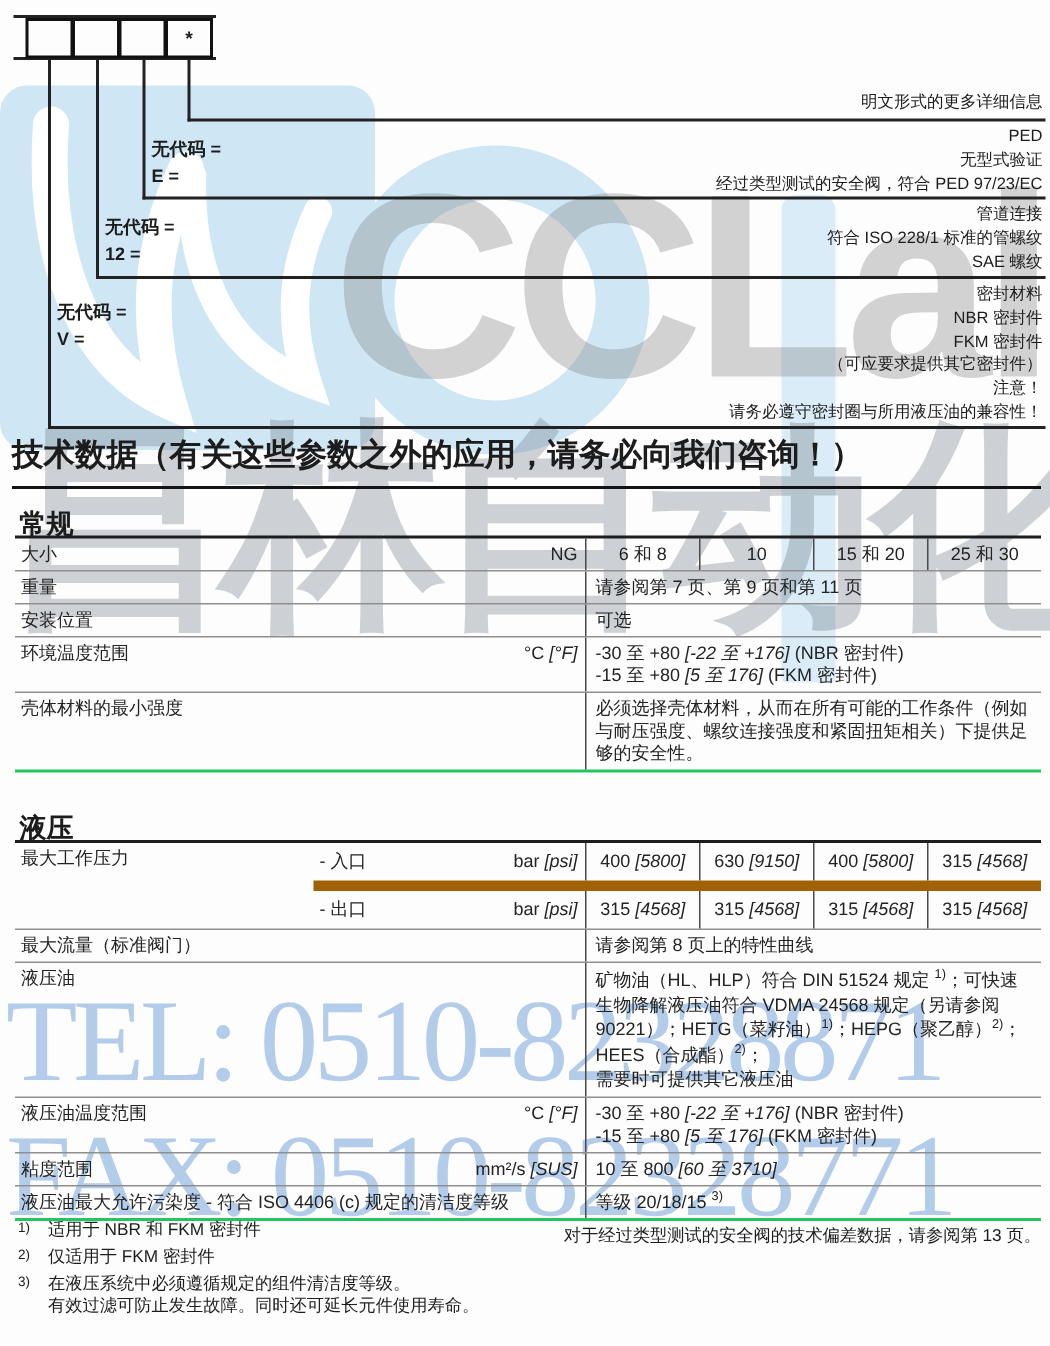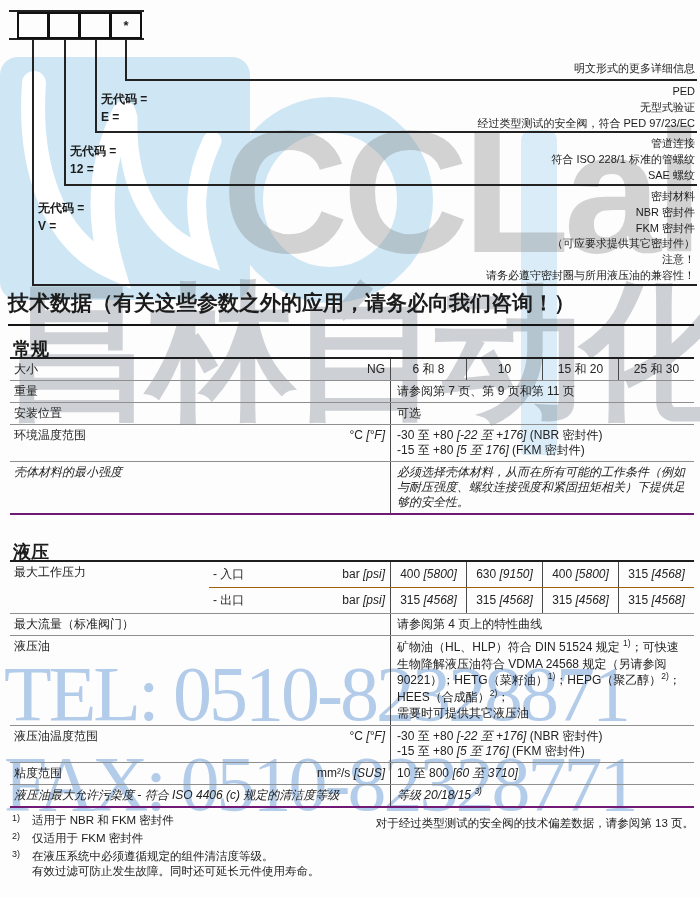--- a/index.html
+++ b/index.html
@@ -30,30 +30,30 @@
   .dg-code { position:absolute; font-size:12px; font-weight:bold; line-height:15px; white-space:nowrap; }
   .dg-right { position:absolute; right:5px; text-align:right; font-size:11px; line-height:15.8px; white-space:nowrap; }
   .dg-right .t { font-weight:normal; }
 
   
   .tech-heading { position:absolute; left:8px; top:289px; font-size:21px; font-weight:bold; }
   .tech-underline { position:absolute; left:8px; top:324px; width:686px; height:2px; background:#141414; }
   .tbl-title { position:absolute; left:13px; font-size:18px; font-weight:bold; }
   .tbl { position:absolute; left:10px; width:684px; border-top:2px solid #1e1e1e; font-size:12px; color:#232323; }
   .trow { display:flex; border-bottom:1px solid #8f8f8f; line-height:15px; }
-  .trow.last { border-bottom:2px solid #701a75;font-style:italic; }
+  .trow.last { border-bottom:2px solid #22c55e; }
   .lcell { flex:1; display:flex; justify-content:space-between; padding:3px 5px 3px 4px; }
   .lcell .unit { text-align:right; white-space:nowrap; padding-left:6px; }
   .vspan { width:304px; border-left:1px solid #4a4a4a; padding:3px 6px; }
   .vcell { width:76px; border-left:1px solid #4a4a4a; text-align:center; padding:3px 2px; }
   .tall { line-height:16.5px; }
   .plabel { width:199px; padding:3px 4px; }
   .pright { flex:1; }
   .prow { display:flex; line-height:15px; }
-  .prow + .prow { border-top:1px solid #a16207; }
+  .prow + .prow { border-top:7px solid #a16207; }
   .psub { flex:1; padding:5px 4px; }
   .punit { padding:5px 5px 5px 0; text-align:right; white-space:nowrap; }
   .prow .vcell { padding:5px 2px; }
 
   
   .footnotes { position:absolute; left:12px; top:813px; width:370px; font-size:11.5px; line-height:15px; }
   .fn { display:flex; margin-bottom:3px; }
   .fn-marker { flex:none; width:20px; font-size:9px; position:relative; top:-2px; }
   .type-note { position:absolute; right:6px; top:816px; font-size:11.5px; text-align:right; }
   .footer-brand { position:absolute; top:859px; right:22px; font-size:19px; font-weight:600; color:#101010; letter-spacing:0.5px; }
@@ -190,21 +190,21 @@
             <div class="vcell">315 <i>[4568]</i></div>
             <div class="vcell">315 <i>[4568]</i></div>
             <div class="vcell">315 <i>[4568]</i></div>
           </div>
         </div>
       </div>
       <div class="trow">
         <div class="lcell">
             <span>最大流量（标准阀门）</span>
           </div>
-        <div class="vspan">请参阅第 4 页上的特性曲线</div>
+        <div class="vspan">请参阅第 8 页上的特性曲线</div>
       </div>
       <div class="trow">
         <div class="lcell">
             <span>液压油</span>
           </div>
         <div class="vspan tall">矿物油（HL、HLP）符合 DIN 51524 规定 <sup>1)</sup>；可快速生物降解液压油符合 VDMA 24568 规定（另请参阅 90221）；HETG（菜籽油）<sup>1)</sup>；HEPG（聚乙醇）<sup>2)</sup>；HEES（合成酯）<sup>2)</sup>；<br>需要时可提供其它液压油</div>
       </div>
       <div class="trow">
         <div class="lcell">
           <span>液压油温度范围</span>

